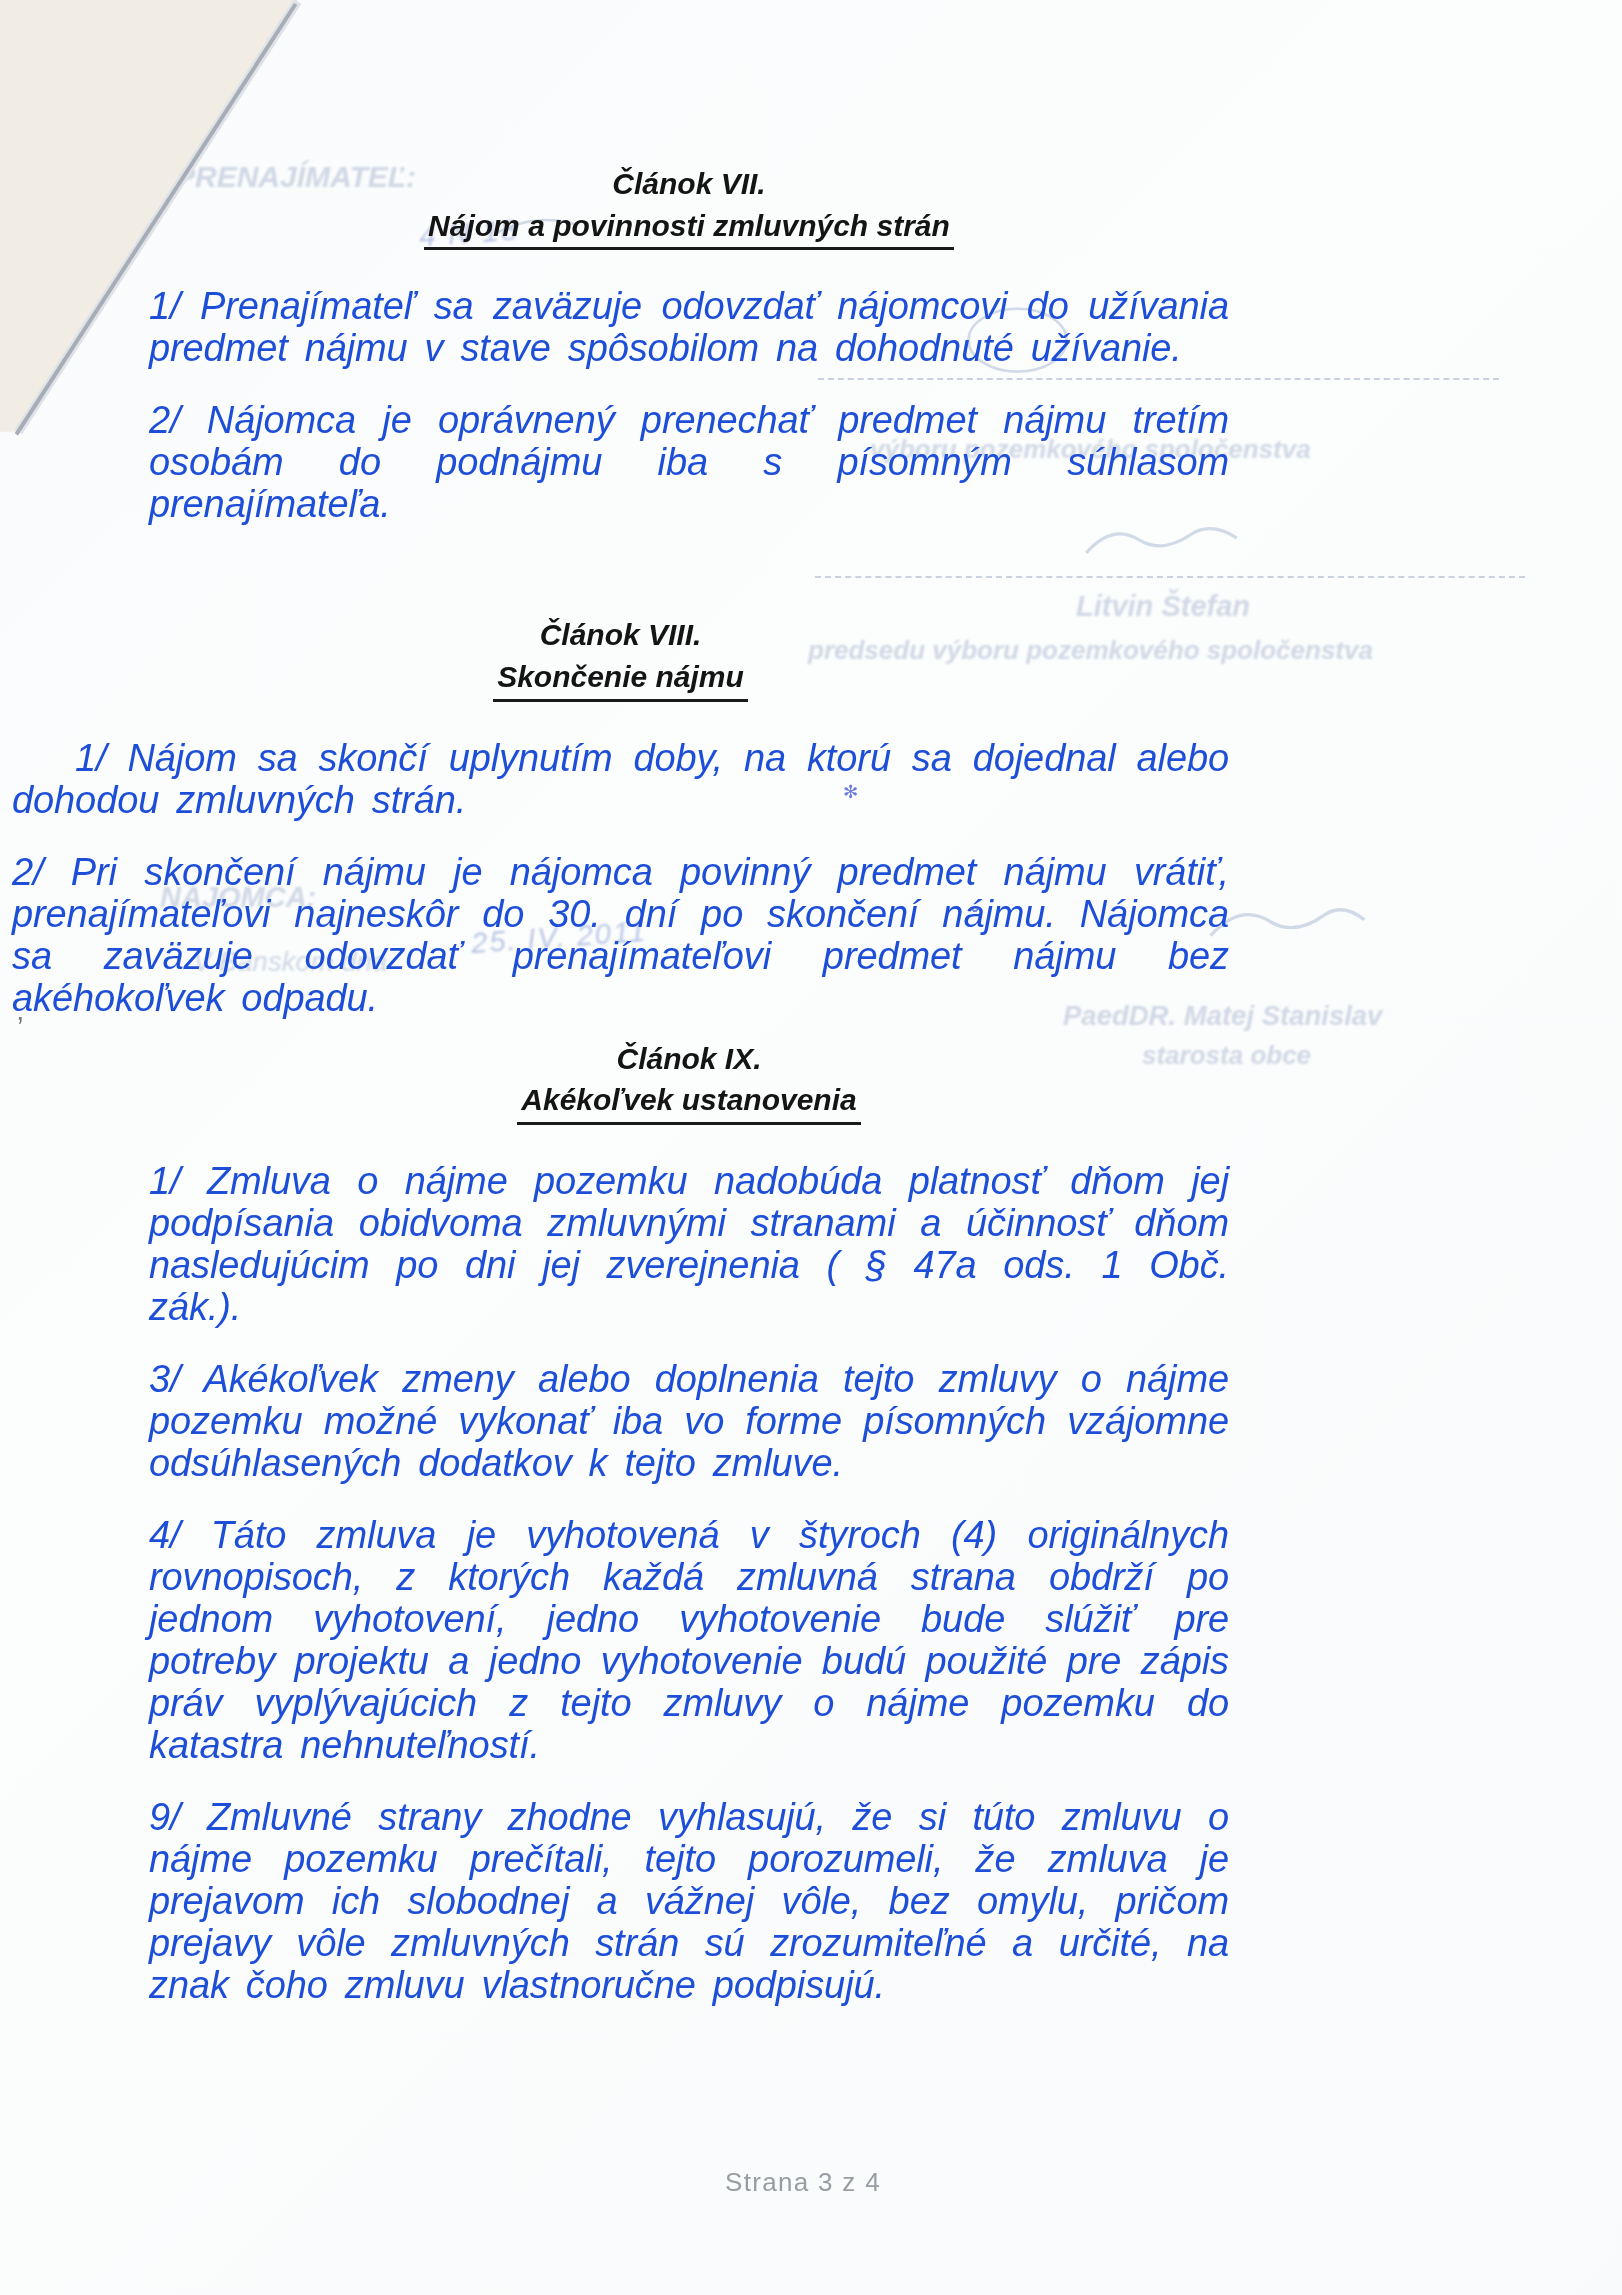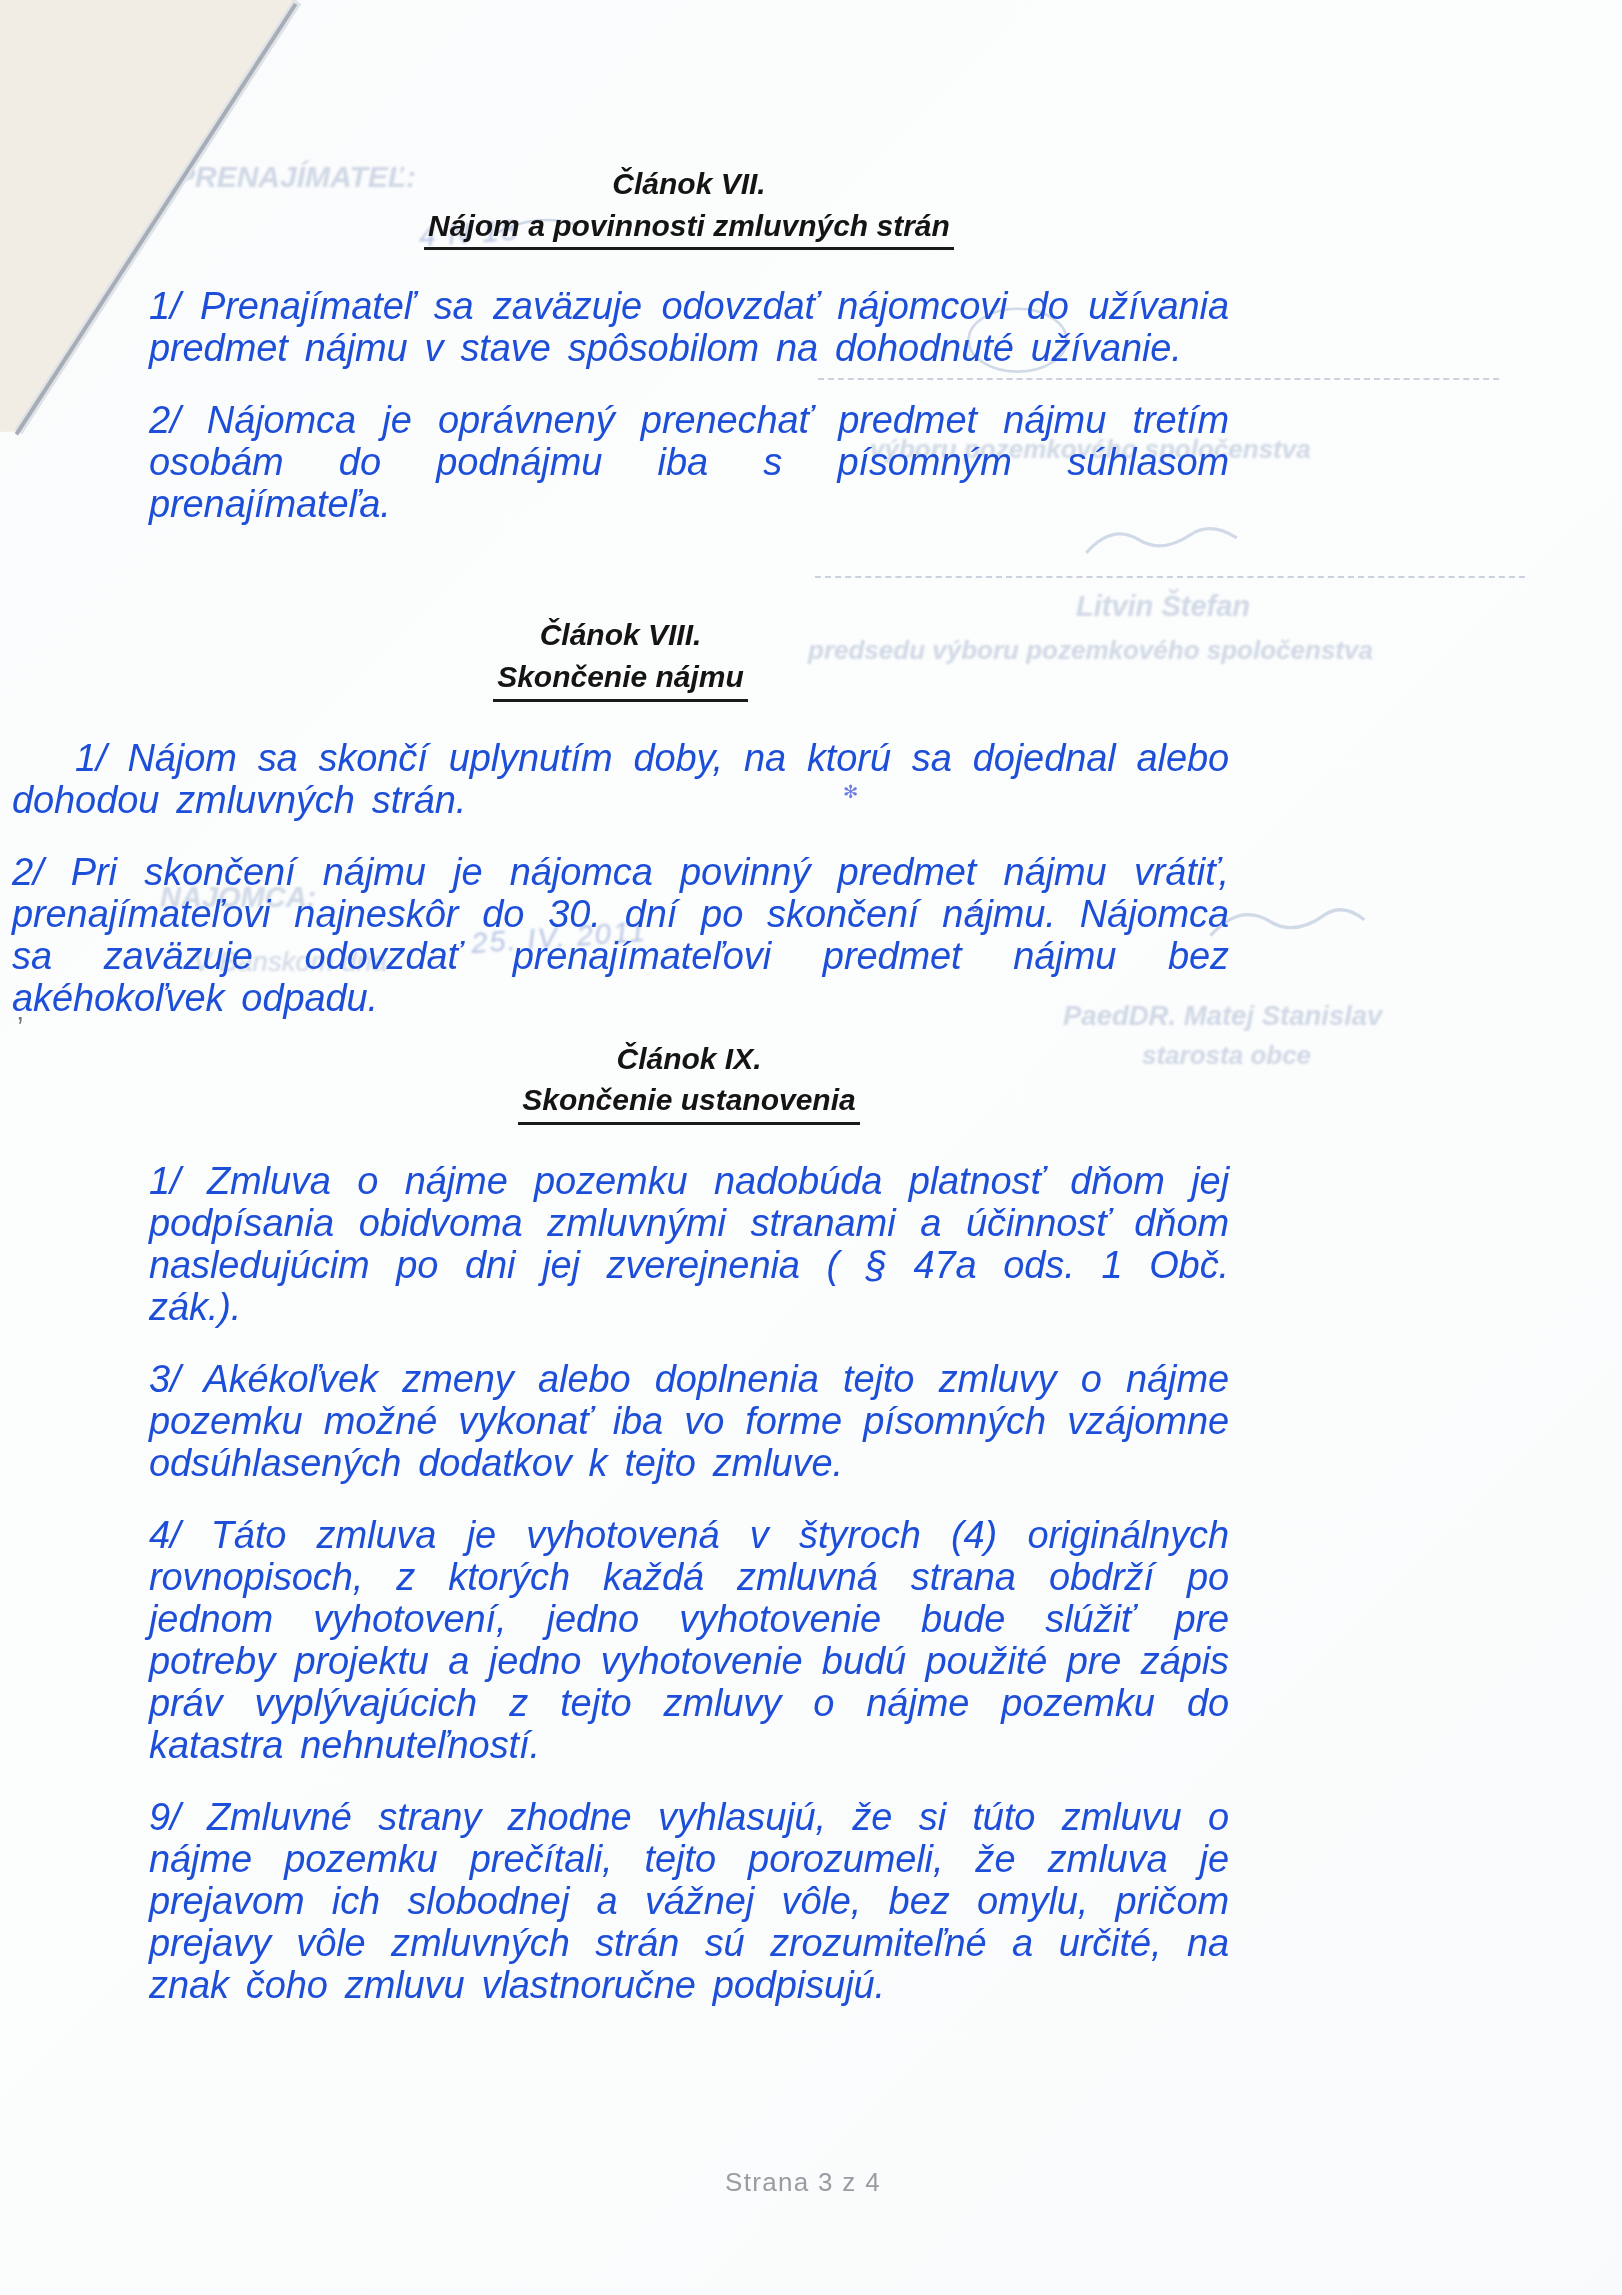--- a/index.html
+++ b/index.html
@@ -103,21 +103,21 @@
       <p class="paragraph">2/ Nájomca  je  oprávnený   prenechať   predmet    nájmu  tretím osobám do podnájmu iba s písomným  súhlasom prenajímateľa.</p>
     </section>
     <section class="article-section">
       <h2 class="article-title">Článok VIII.</h2>
       <h3 class="article-subtitle"><span>Skončenie nájmu</span></h3>
       <p class="paragraph indent">1/ Nájom sa skončí uplynutím doby, na ktorú sa dojednal alebo dohodou zmluvných strán.</p>
       <p class="paragraph">2/ Pri  skončení  nájmu  je  nájomca  povinný predmet nájmu vrátiť, prenajímateľovi  najneskôr do 30. dní  po skončení   nájmu. Nájomca sa zaväzuje odovzdať prenajímateľovi predmet nájmu bez akéhokoľvek odpadu.</p>
     </section>
     <section class="article-section">
       <h2 class="article-title">Článok IX.</h2>
-      <h3 class="article-subtitle"><span>Skončenie ustanovenia</span></h3>
+      <h3 class="article-subtitle"><span>Akékoľvek ustanovenia</span></h3>
       <p class="paragraph">1/ Zmluva o nájme pozemku  nadobúda  platnosť  dňom  jej  podpísania  obidvoma  zmluvnými stranami a účinnosť dňom nasledujúcim po dni jej zverejnenia ( § 47a ods. 1 Obč. zák.).</p>
       <p class="paragraph">3/ Akékoľvek    zmeny    alebo  doplnenia    tejto  zmluvy  o nájme pozemku   možné    vykonať iba  vo  forme  písomných vzájomne odsúhlasených dodatkov k tejto zmluve.</p>
       <p class="paragraph">4/ Táto  zmluva  je   vyhotovená v štyroch (4)  originálnych   rovnopisoch,    z   ktorých každá zmluvná strana obdrží  po jednom vyhotovení, jedno vyhotovenie bude slúžiť pre  potreby projektu a jedno vyhotovenie  budú  použité  pre  zápis  práv  vyplývajúcich z tejto zmluvy o nájme pozemku do katastra nehnuteľností.</p>
       <p class="paragraph">9/ Zmluvné    strany    zhodne    vyhlasujú,  že  si  túto  zmluvu o nájme pozemku   prečítali,   tejto porozumeli, že  zmluva  je   prejavom   ich   slobodnej   a   vážnej  vôle,     bez omylu,    pričom prejavy      vôle      zmluvných strán sú zrozumiteľné a určité, na znak čoho zmluvu vlastnoručne podpisujú.</p>
     </section>
   </div>
 
 <div class="page-footer">Strana 3 z 4</div>
 
 <div id="mark-layer">

